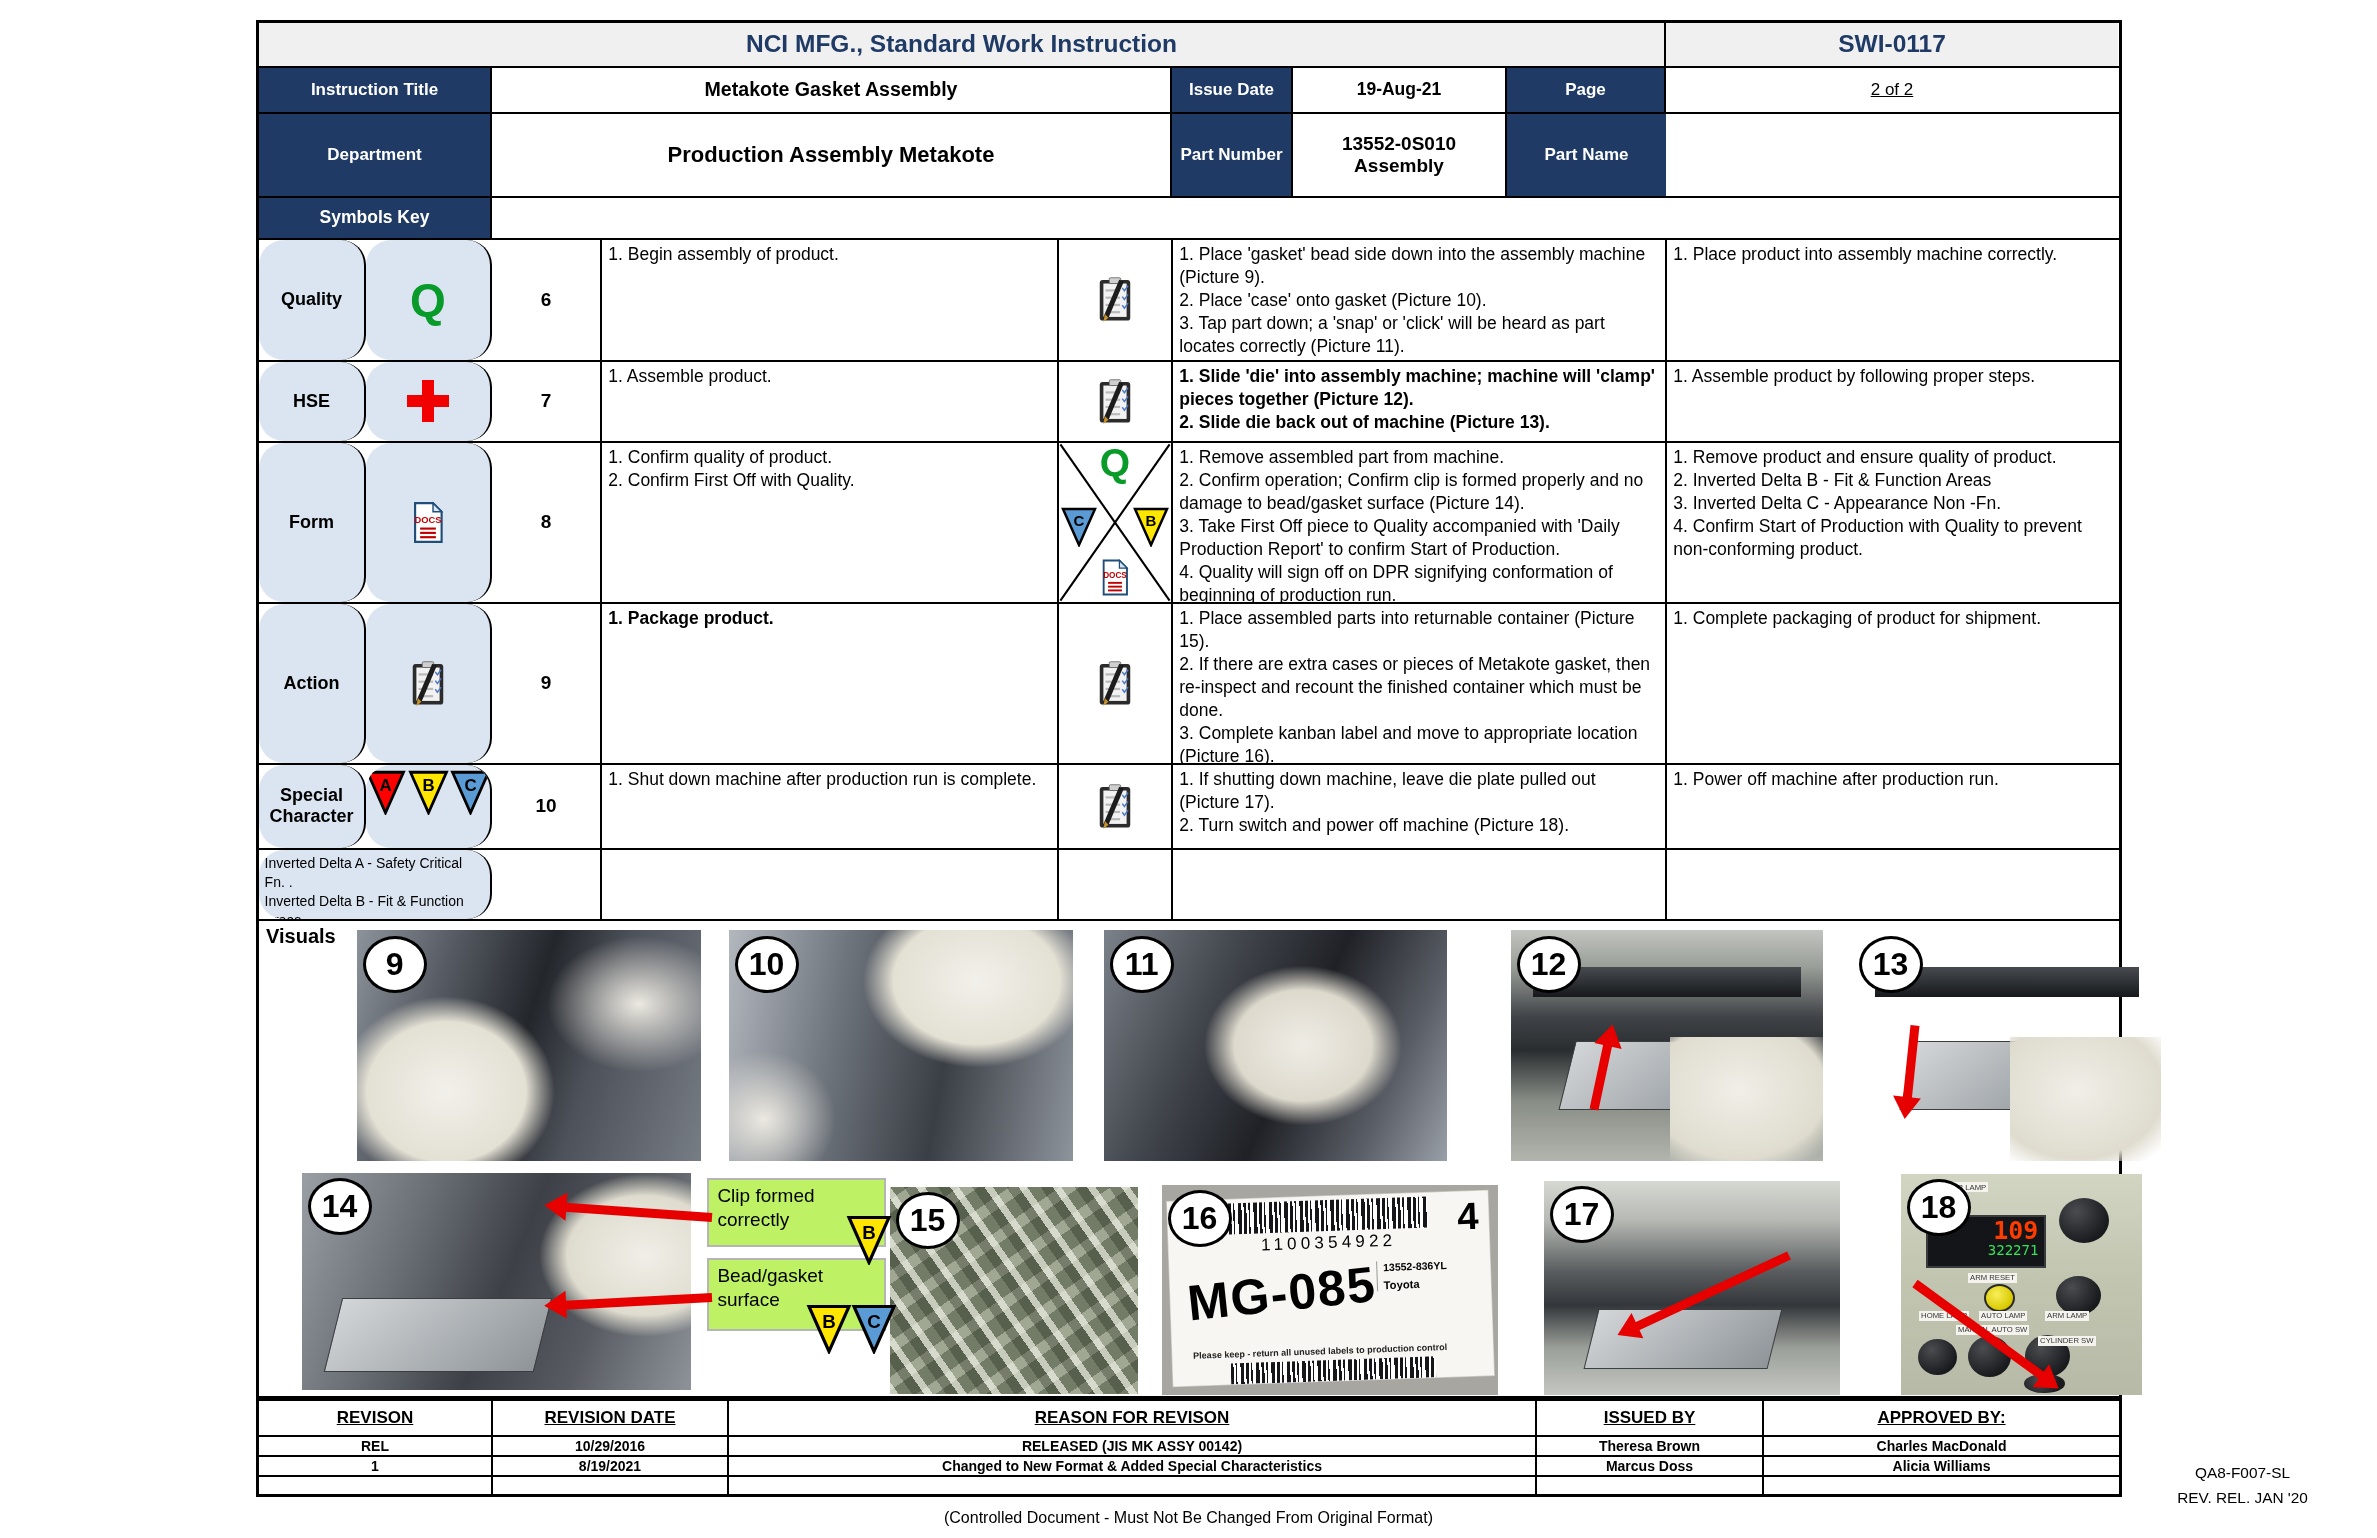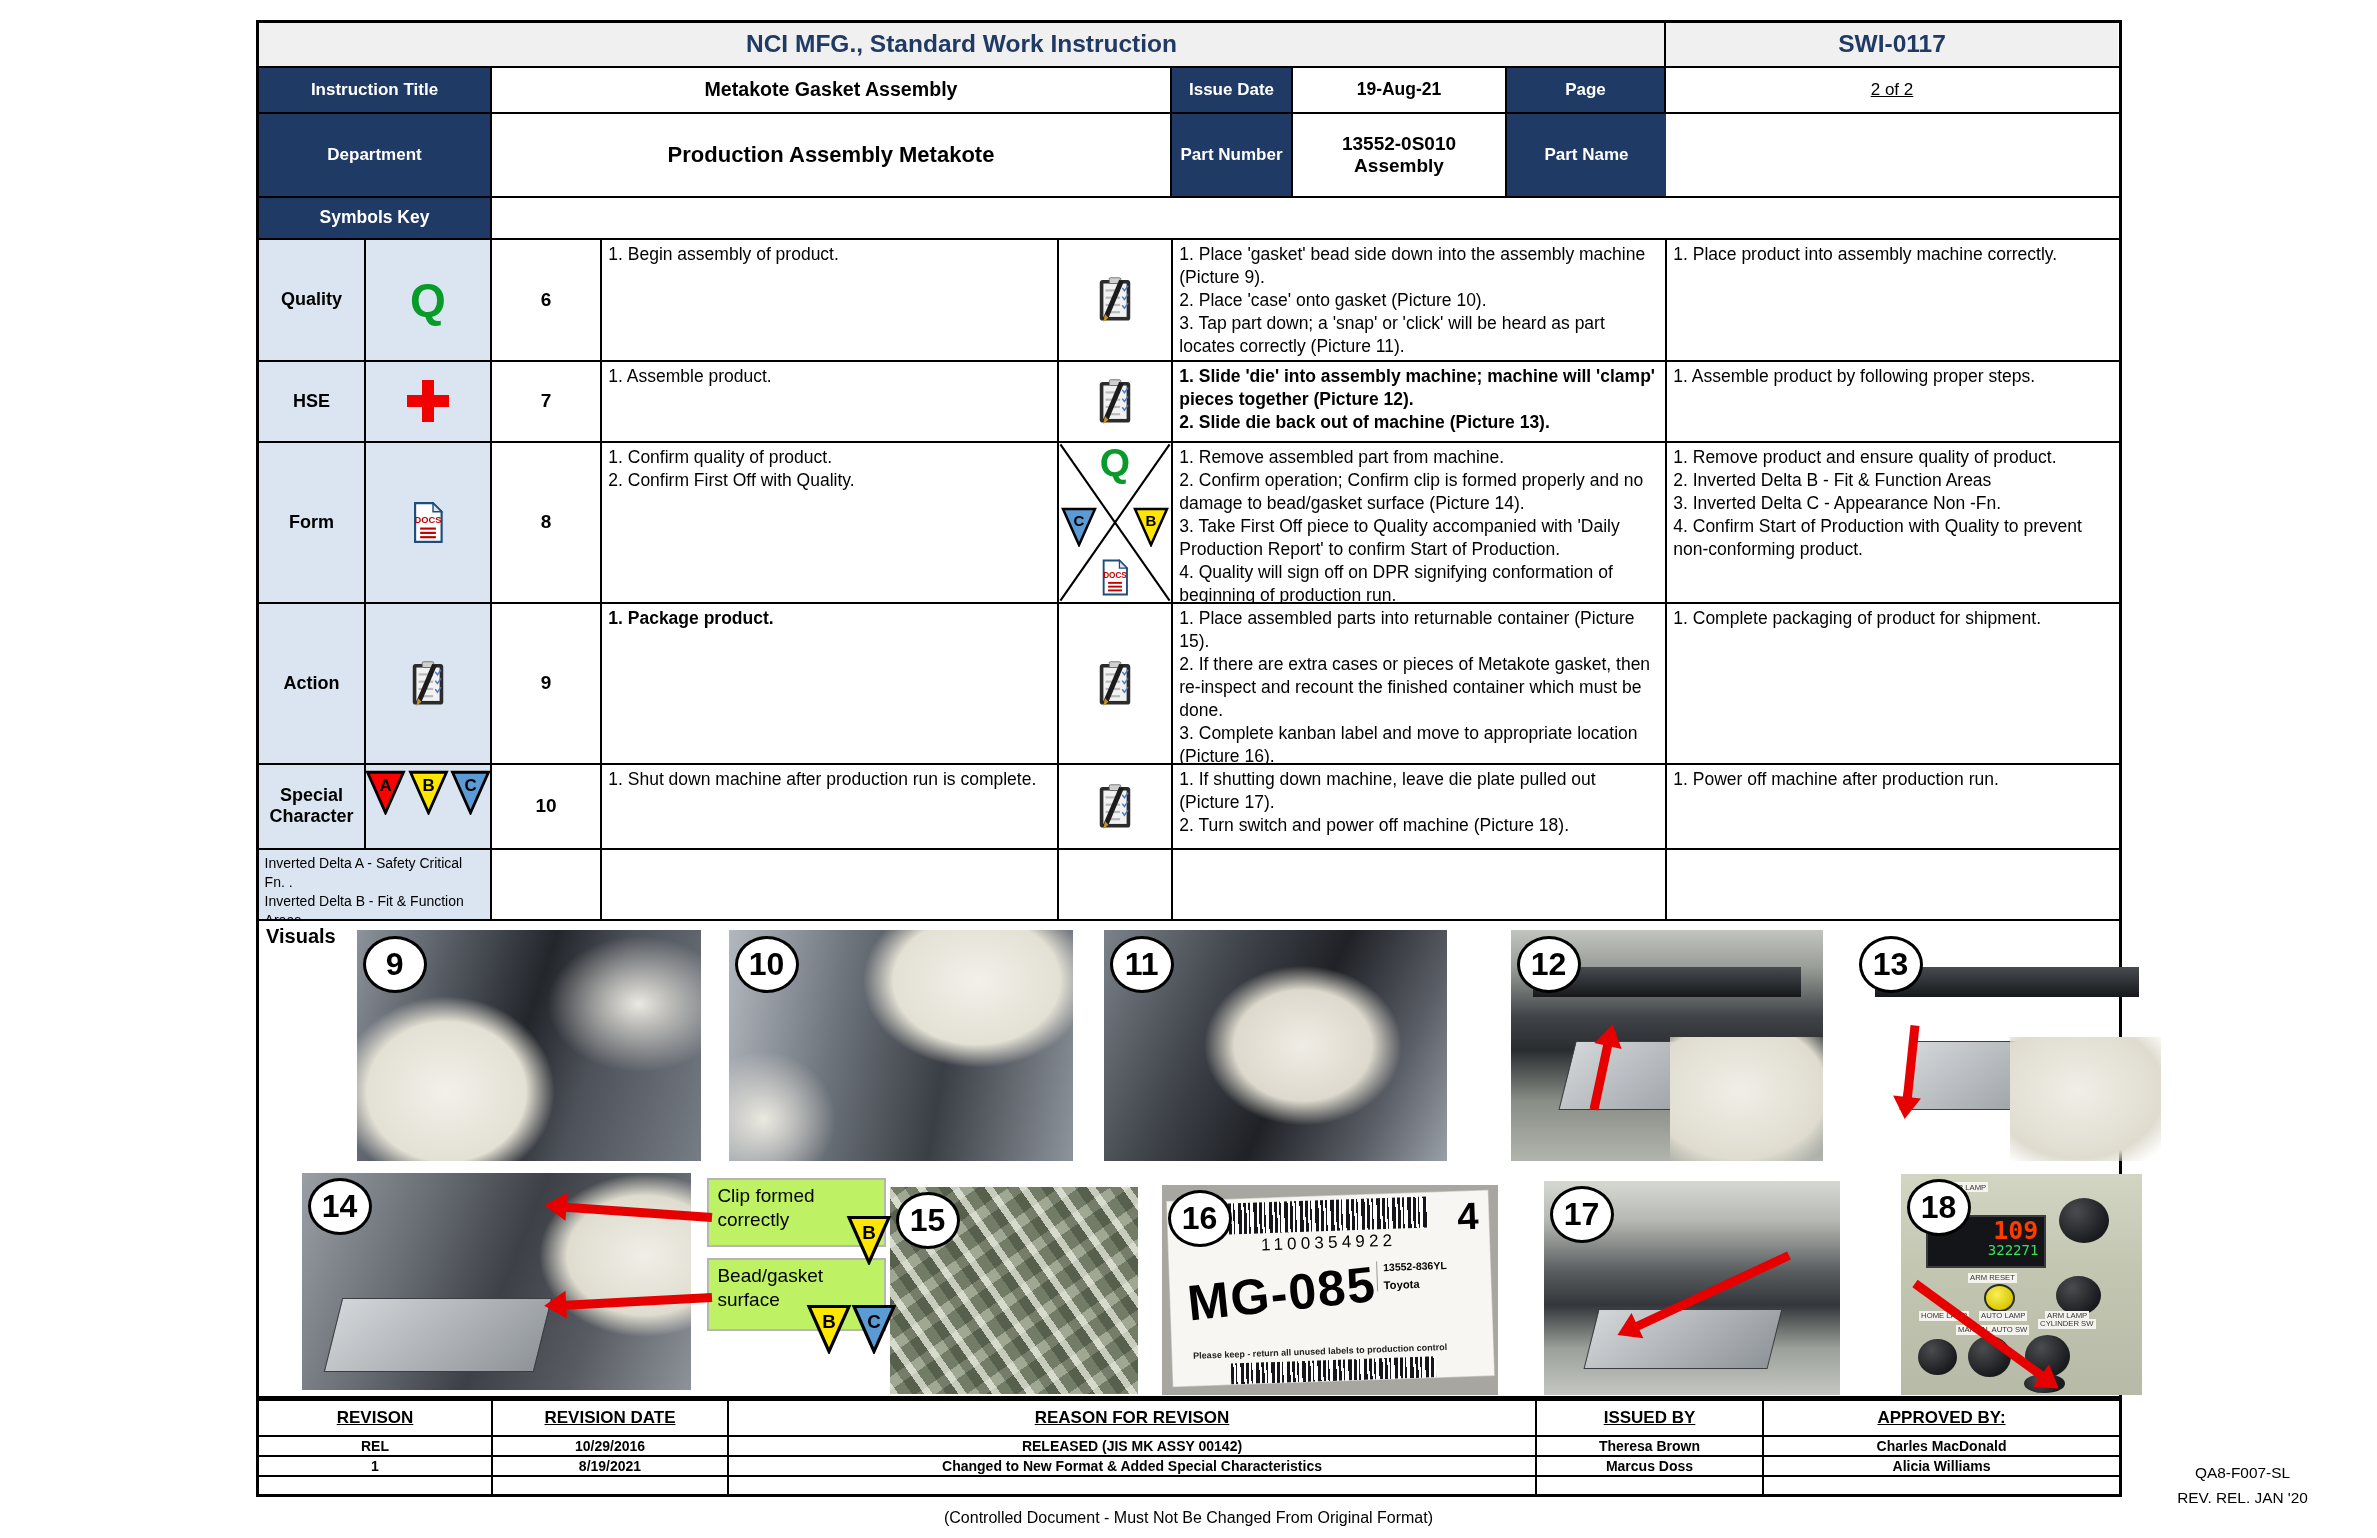--- a/index.html
+++ b/index.html
@@ -21,21 +21,21 @@
 
   .h-title{height:45px}.h-meta1{height:46px}.h-meta2{height:84px}.h-colhead{height:42px}
   .h-s6{height:122px}.h-s7{height:81px}.h-s8{height:161px}.h-s9{height:161px}.h-s10{height:85px}
   .h-fnote{height:71px}.h-vis{height:475px}
 
   .cc { display:flex; align-items:center; justify-content:center; text-align:center; }
   .ct { display:flex; align-items:flex-start; justify-content:center; text-align:center; }
   .navy { background:#1f3a64; color:#fff; font-weight:bold; }
   .graybar { background:#f0f0f0; }
   .graybar span { color:#1f3a64; font-weight:bold; font-size:24.5px; }
-  .keybg { background:#dbe5f1; }
+  .keybg { background:#dbe5f1;border-radius:25px; }
   .lbl { font-size:17px; }
   .val-b { font-weight:bold; font-size:19.6px; white-space:pre-line; }
   .val-n { font-size:17px;text-decoration:underline; }
   .dept { font-size:22px; }
   .colhead { font-weight:bold; font-size:17.5px;margin-top:44px; }
   .klabel { font-weight:bold; font-size:18px; white-space:pre-line; text-align:center; }
   .stepnum { font-weight:bold; font-size:19px; }
   .txt { padding:3.5px 6.3px; font-size:17.5px; line-height:23px; }
   .ml { white-space:pre-line; }
   .bold { font-weight:bold; }
@@ -111,21 +111,21 @@
   .p17 { left:1285px; top:260px; width:296px; height:214px;
          background: linear-gradient(180deg,#d6d8d2 0%,#b7bab4 18%,#5a5e60 42%,#33363a 58%,#9b9f99 78%,#c5c8c2 100%); }
   .p17 .mplate { top:60%; left:16%; width:62%; height:28%; }
   .p18 { left:1642px; top:253px; width:241px; height:221px;
          background: linear-gradient(180deg,#d2d5c2 0%,#c3c7b2 42%,#b6baa6 100%); }
   .counter { position:absolute; left:25px; top:41px; width:120px; height:53px; background:#141518; border:2.1px solid #3a3b3e; }
   .cred { color:#ff3c00; font-family:"DejaVu Sans Mono",monospace; font-weight:bold; font-size:25px; text-align:right; padding:1.4px 5.6px 0 0; line-height:1; }
   .cgreen { color:#38e05b; font-family:"DejaVu Sans Mono",monospace; font-size:14px; text-align:right; padding-right:5.6px; line-height:1; }
   .chip { position:absolute; background:#f4f3ee; color:#333; font-size:7.7px; padding:0.7px 2.1px; white-space:nowrap; z-index:2; }
   .c-power{left:31px;top:8.4px;} .c-armreset{left:67px;top:99px;} .c-home{left:18px;top:137px;}
-  .c-auto{left:78px;top:137px;} .c-armlamp{left:144px;top:137px;} .c-masw{left:55px;top:151px;} .c-cyl{left:137px;top:145px;}
+  .c-auto{left:78px;top:137px;} .c-armlamp{left:144px;top:137px;} .c-masw{left:55px;top:151px;} .c-cyl{left:137px;top:162px;}
   .knob { position:absolute; border-radius:50%; background:radial-gradient(circle at 35% 30%, #4a4c50, #191a1d 72%); }
   .k1{left:17px;top:165px;width:39px;height:36px;} .k2{left:67px;top:162px;width:43px;height:41px;}
   .k3{left:124px;top:161px;width:45px;height:42px;} .k4{left:123px;top:200px;width:41px;height:19.6px;}
   .kc1{left:158px;top:24px;width:50px;height:45px;} .kc2{left:155px;top:102px;width:45px;height:39px;}
   .lamp { position:absolute; left:24px; top:21px; width:17px; height:17px; border-radius:50%;
           background:radial-gradient(circle,#ffd24a 0%,#ff9a00 60%,#b55e00 100%); }
   .ybtn { position:absolute; left:83px; top:110px; width:31px; height:28px; border-radius:50%;
           background:radial-gradient(circle at 40% 35%, #f8ef5a, #d9c900 70%, #8a8000 100%); border:2.8px solid #2a2b26; }
 
   .callout { position:absolute; background:#bef264; border:2.1px solid #b5b5b5; padding:4.2px 8.4px;

